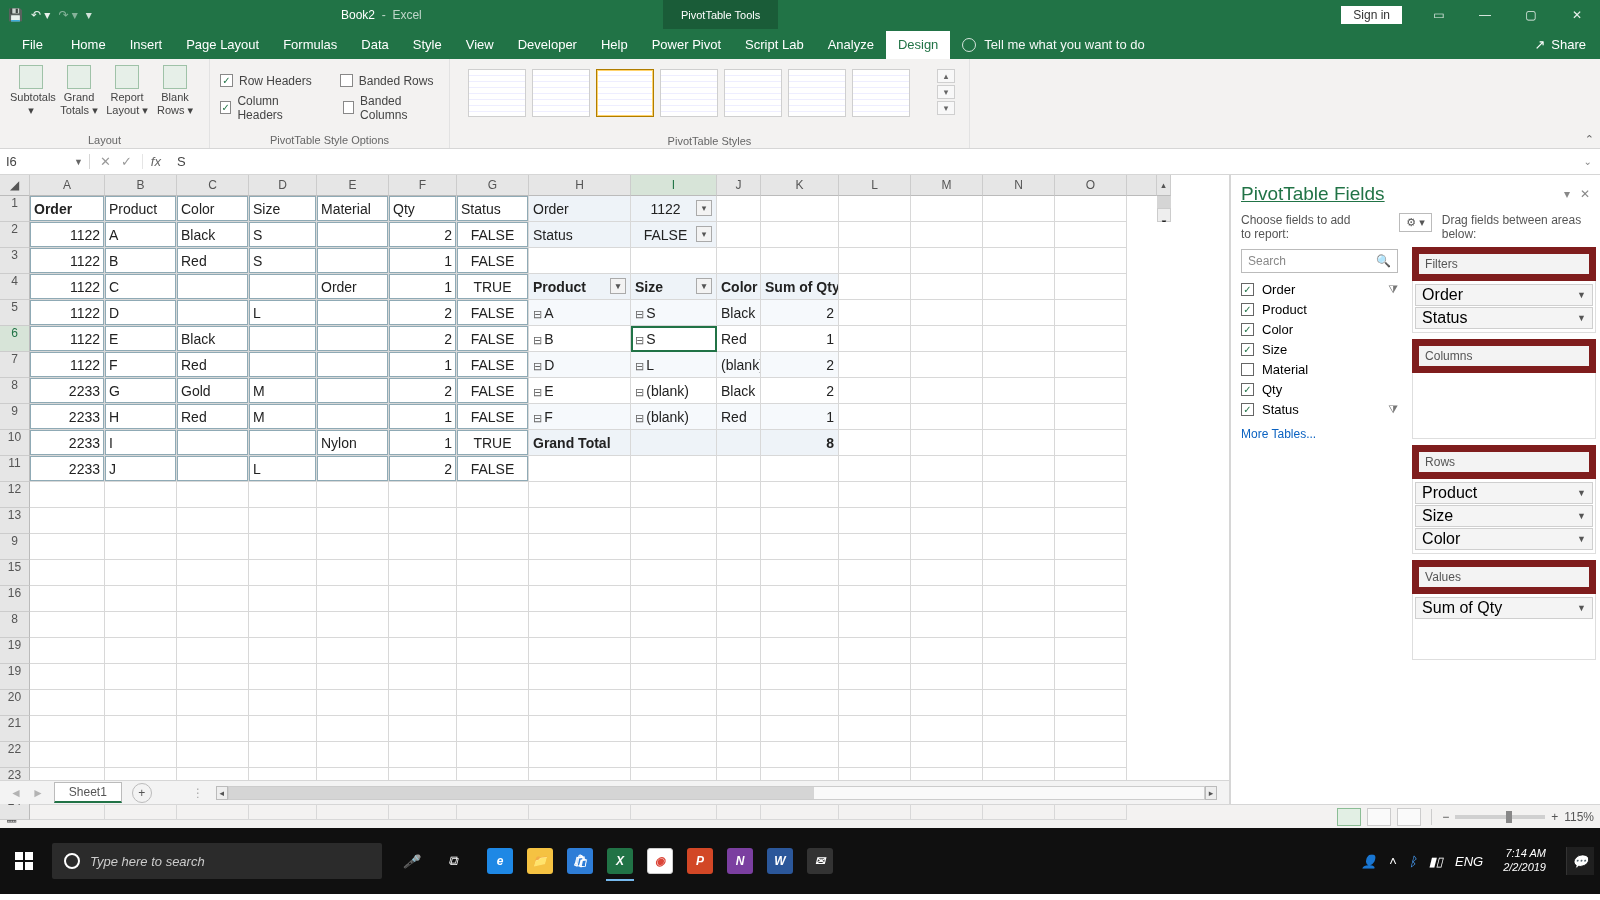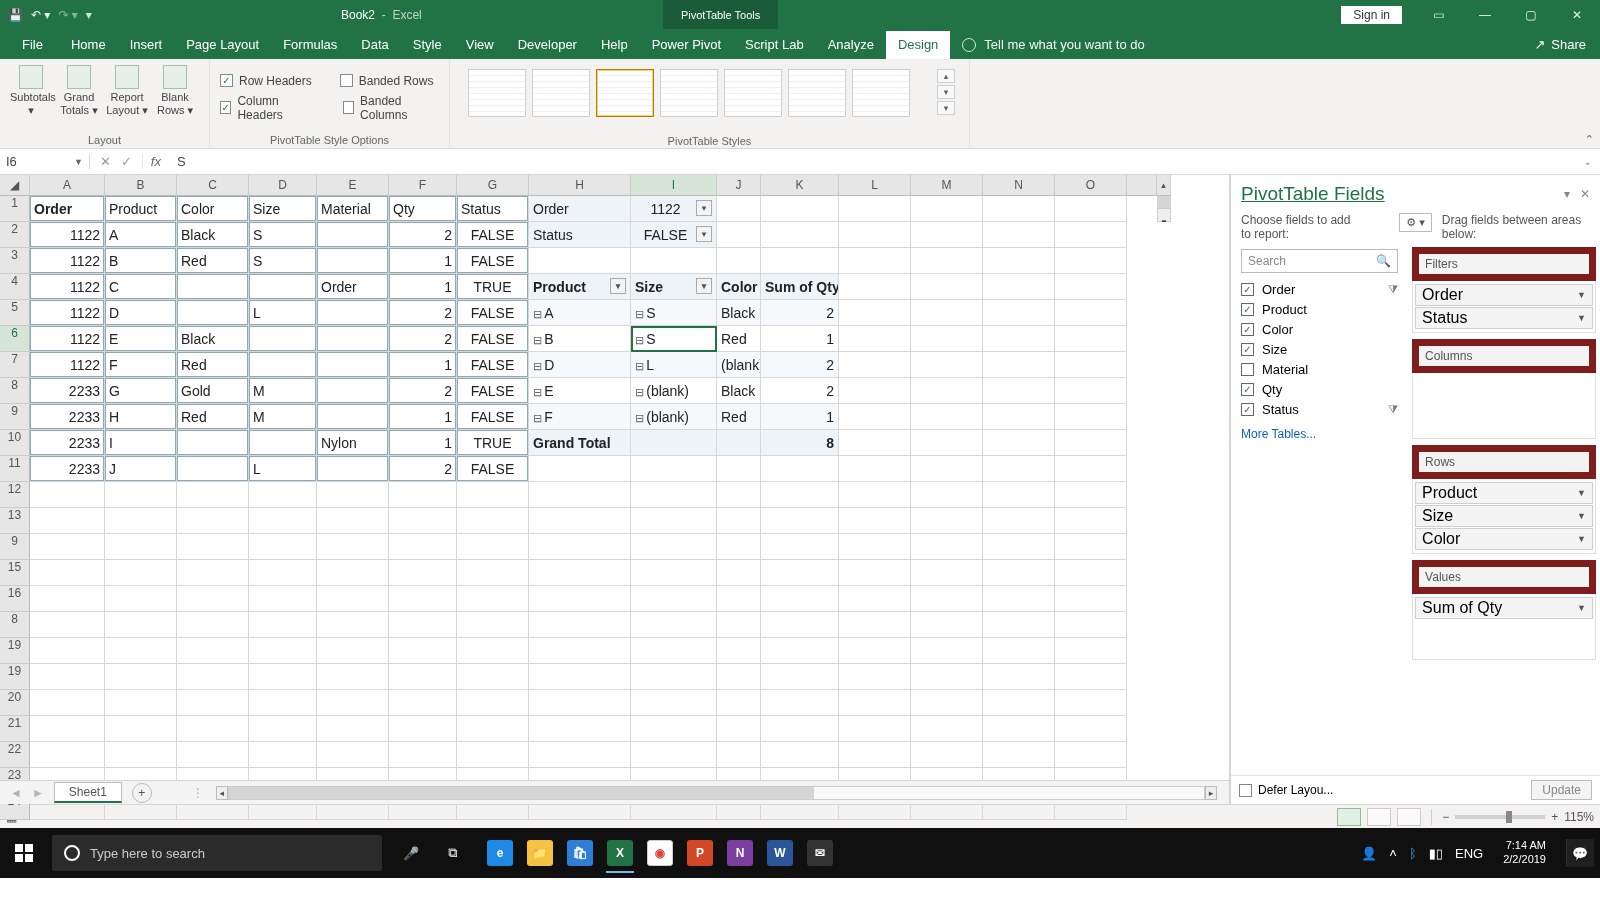--- a/index.html
+++ b/index.html
@@ -116,21 +116,21 @@
 .statusbar { height:24px; background:#f3f2f1; border-top:1px solid #d6d6d6; display:flex; align-items:center; font-size:12px; color:#555; padding:0 6px;}
 .statusbar .left{ display:flex; align-items:center; gap:6px;}
 .statusbar .right{ margin-left:auto; display:flex; align-items:center; gap:6px;}
 .statusbar .viewbtn{ width:24px;height:18px;border:1px solid #ccc; background:#fafafa;}
 .statusbar .viewbtn.active{ background:#e2efe4; border-color:#8bbd95;}
 .statusbar .sep{ width:1px;height:16px;background:#ccc;margin:0 4px;}
 .statusbar .zoom-line{ width:90px;height:4px;background:#d0d0d0;position:relative;}
 .statusbar .zoom-line .knob{ position:absolute; left:56%; top:-4px; width:6px;height:12px;background:#888;}
 
 
-.taskbar { height:50px; background:#101010; display:flex; align-items:center; color:#fff; font-size:13px;}
+.taskbar { height:66px; background:#101010; display:flex; align-items:center; color:#fff; font-size:13px;font-style:italic;}
 .taskbar .start{ width:48px;height:48px;display:flex;align-items:center;justify-content:center;}
 .taskbar .start .win{ width:18px;height:18px;display:grid;grid-template-columns:1fr 1fr;grid-template-rows:1fr 1fr;gap:2px;}
 .taskbar .start .win div{ background:#fff;}
 .taskbar .search{ width:330px; height:36px; background:#2b2b2b; border-radius:2px; display:flex; align-items:center; gap:10px; padding:0 12px; color:#ccc; margin-left:4px;}
 .taskbar .search .o{ width:16px;height:16px;border:2px solid #fff;border-radius:50%;}
 .taskbar .mic{ width:26px; text-align:center; margin:0 16px;}
 .taskbar .tv{ width:26px; text-align:center; margin-right:14px;}
 .taskbar .app{ width:40px;height:40px;display:flex;align-items:center;justify-content:center; position:relative;}
 .taskbar .app.active::after{content:"";position:absolute;bottom:0;left:6px;right:6px;height:2px;background:#76b9ed;}
 .taskbar .badge{ width:26px;height:26px;border-radius:3px;display:flex;align-items:center;justify-content:center;font-size:12px;font-weight:700;color:#fff;}
@@ -807,27 +807,20 @@
           <div class="zh">Values</div>
           <div class="body" id="zone-values" style="min-height:66px">
               <div class="pill">
                 <span>Sum of Qty</span>
                 <span class="dd">▼</span>
               </div>
             </div>
         </div>
       </div>
     </div>
-    <div class="footer">
-      <div style="display:flex;align-items:center">
-          <span class="cb"></span>
-          <span>Defer Layou...</span>
-        </div>
-      <div class="btn">Update</div>
-    </div>
   </div>
 </div>
 
 <div class="statusbar">
   <div class="left">
       <span>▦</span>
     </div>
   <div class="right">
     <div class="viewbtn active"></div>
     <div class="viewbtn"></div>

